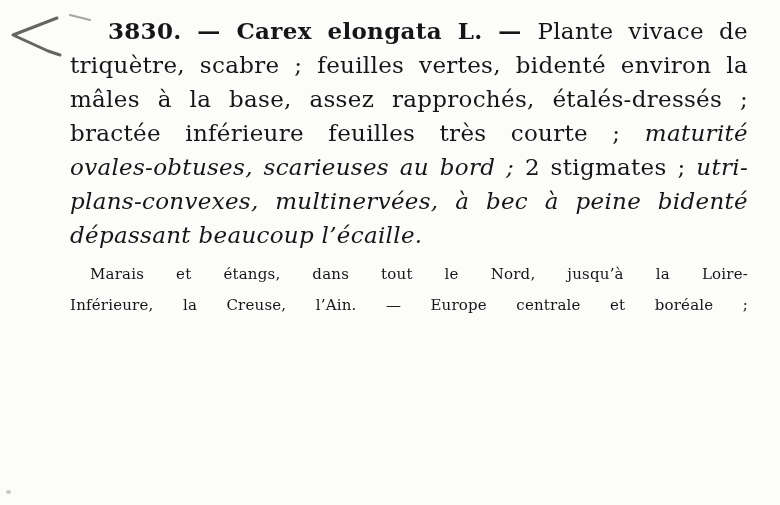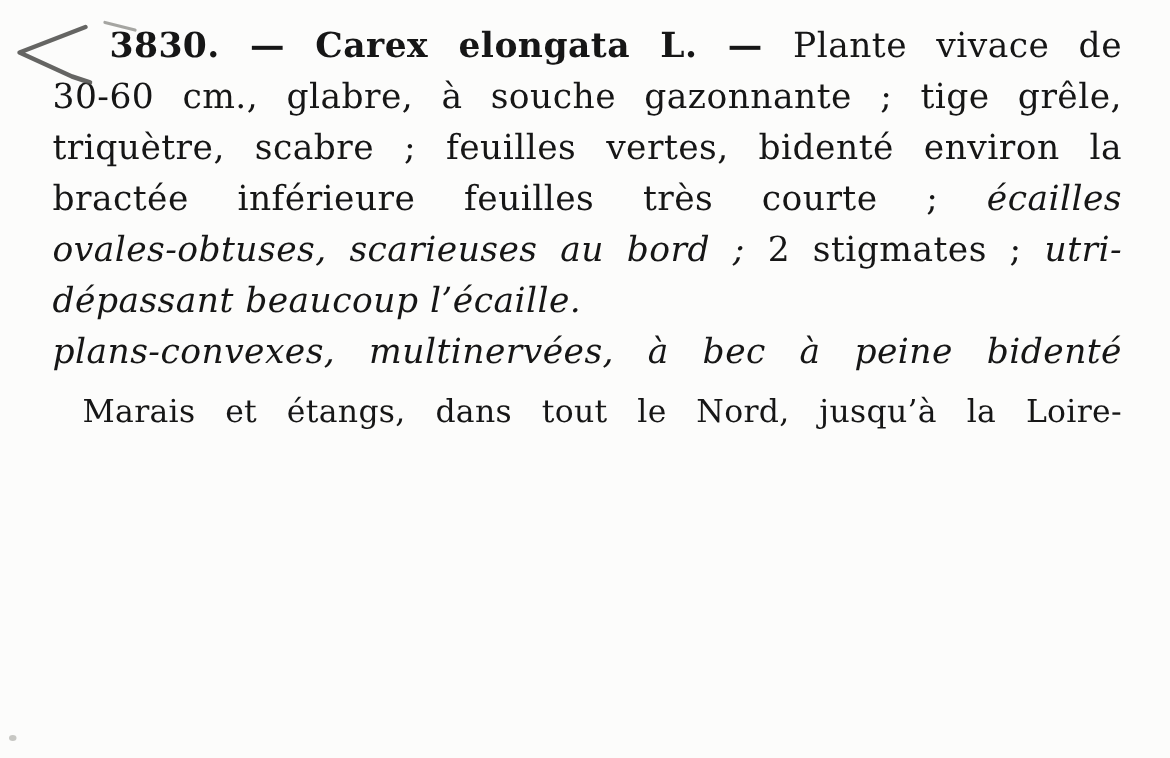--- a/index.html
+++ b/index.html
@@ -21,28 +21,29 @@
     width:100px; height:56px;
   }
   .para{width:100%;}
   .para.main{
     font-size:23px;
     line-height:34px;
     letter-spacing:.3px;
   }
   .para.habitat{
     margin-top:7px;
-    font-size:21px;
+    font-size:15px;
     line-height:31px;
     letter-spacing:.2px;
   }
   .line{
     text-align:justify;
     text-align-last:justify;
     white-space:nowrap;
+    margin-left:35px;
   }
   .line.indent{padding-left:38px;}
   .para.habitat .line.indent{padding-left:20px;}
   .line.last{text-align-last:left;}
   .seg.bold{font-weight:700;}
   .seg.italic{font-style:italic;}
   .seg.roman{font-style:normal;font-weight:normal;}
   .speck{
     position:absolute; left:6px; top:490px;
     width:5px; height:4px; border-radius:50%;
@@ -54,26 +55,27 @@
 
 <div class="page">
 
   <svg class="pencil-mark" viewBox="0 0 100 56">
     <path d="M55 12 L11 29 L46 45 L58 49" fill="none" stroke="#4a4a48" stroke-width="3" stroke-linecap="round" stroke-linejoin="round" opacity="0.85"></path>
     <path d="M68 9 L88 14" fill="none" stroke="#6a6a66" stroke-width="2.2" stroke-linecap="round" opacity="0.6"></path>
   </svg>
 
   <div class="para main">
       <div class="line indent"><span class="seg bold">3830. — Carex elongata L. — </span><span class="seg roman">Plante vivace de</span></div>
-      <div class="line"><span class="seg roman">30-60 cm., glabre, à souche gazonnante ; tige grêle,</span></div>
       <div class="line"><span class="seg roman">triquètre, scabre ; feuilles vertes, bidenté environ la</span></div>
-      <div class="line"><span class="seg roman">bractée inférieure feuilles très courte ; </span><span class="seg italic">écailles</span></div>
+      <div class="line"><span class="seg roman">mâles à la base, assez rapprochés, étalés-dressés ;</span></div>
+      <div class="line"><span class="seg roman">bractée inférieure feuilles très courte ; </span><span class="seg italic">maturité</span></div>
       <div class="line"><span class="seg italic">ovales-obtuses, scarieuses au bord ;</span><span class="seg roman"> 2 stigmates ; </span><span class="seg italic">utri-</span></div>
+      <div class="line"><span class="seg italic">plans-convexes, multinervées, à bec à peine bidenté</span></div>
       <div class="line last"><span class="seg italic">dépassant beaucoup l’écaille.</span></div>
-      <div class="line"><span class="seg italic">plans-convexes, multinervées, à bec à peine bidenté</span></div>
     </div>
 
   <div class="para habitat">
       <div class="line indent"><span class="seg roman">Marais et étangs, dans tout le Nord, jusqu’à la Loire-</span></div>
+      <div class="line"><span class="seg roman">Inférieure, la Creuse, l’Ain. — Europe centrale et boréale ;</span></div>
     </div>
 
   <div class="speck"></div>
 </div>
 
 </body></html>

